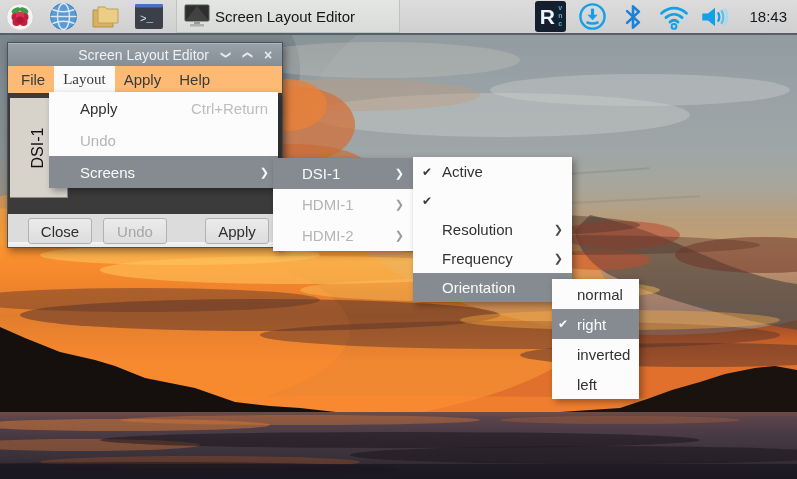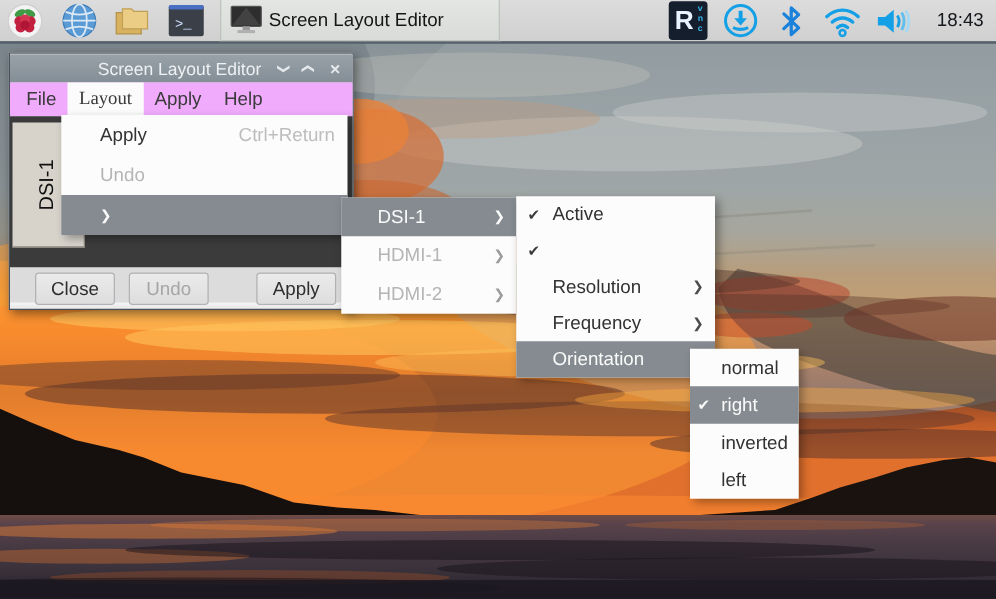--- a/index.html
+++ b/index.html
@@ -29,21 +29,21 @@
   
   .window { position:absolute; left:7px; top:42px; width:276px; height:206px; z-index:10;
     border:1px solid #49525a; background:#ececec; box-shadow:2px 3px 8px rgba(0,0,0,.45); }
   .titlebar { height:23px; background:linear-gradient(#99a2a9,#848e96); display:flex; align-items:center;
     justify-content:flex-end; gap:9px; padding:0 8px; box-shadow:inset 0 1px 0 rgba(255,255,255,.25); }
   .titlebar .wtitle { color:#eef1f3; font-size:14px; margin-right:2px; }
   .wbtn { color:#e7eaec; font-size:11px; width:12px; text-align:center; cursor:default; line-height:1; }
   .wbtn.close { font-size:14px; font-weight:bold; }
   .chev { display:inline-block; transform:rotate(90deg); font-size:10px; }
   .chev.up { transform:rotate(-90deg); }
-  .menubar { height:27px; background:#f0abfc; display:flex; align-items:stretch; padding-left:4px; font-size:15px; color:#3a3a3a; }
+  .menubar { height:27px; background:#fdba74; display:flex; align-items:stretch; padding-left:4px; font-size:15px; color:#3a3a3a; }
   .menubar .mitem { padding:0 9px; display:flex; align-items:center; }
   .menubar .mitem.open { background:#fbfbfb;font-family:Liberation Serif, serif; }
   .canvas { height:121px; background:#3b3b3b; position:relative; }
   .screen-block { position:absolute; left:2px; top:5px; width:58px; height:100px;
     background:#d7d3cb; border-right:1px solid #8e8a82; border-bottom:1px solid #8e8a82;
     display:flex; align-items:center; justify-content:center; }
   .screen-block span { transform:rotate(-90deg); font-size:16px; color:#111; white-space:nowrap; }
   .buttonbar { height:30px; background:#dcdcdc; position:relative; border-bottom:2px solid #f0f2f3; }
   .pbtn { position:absolute; top:4px; height:26px; background:linear-gradient(#ebebeb,#dddddd);
     border:1px solid #b2b2b6; border-radius:3px; font-size:15px; color:#2e2e2e;
@@ -272,20 +272,21 @@
 
   <div class="menu" id="layout-menu">
     <div class="row">
       <span class="lbl">Apply</span>
       <span class="sc">Ctrl+Return</span>
     </div>
     <div class="row dis">
       <span class="lbl">Undo</span>
     </div>
     <div class="row hl">
+      <span class="lbl">Screens</span>
       <span class="arr">❯</span>
     </div>
   </div>
 
   <div class="menu" id="screens-menu">
     <div class="row hl">
       <span class="lbl">DSI-1</span>
       <span class="arr">❯</span>
     </div>
     <div class="row dis">

